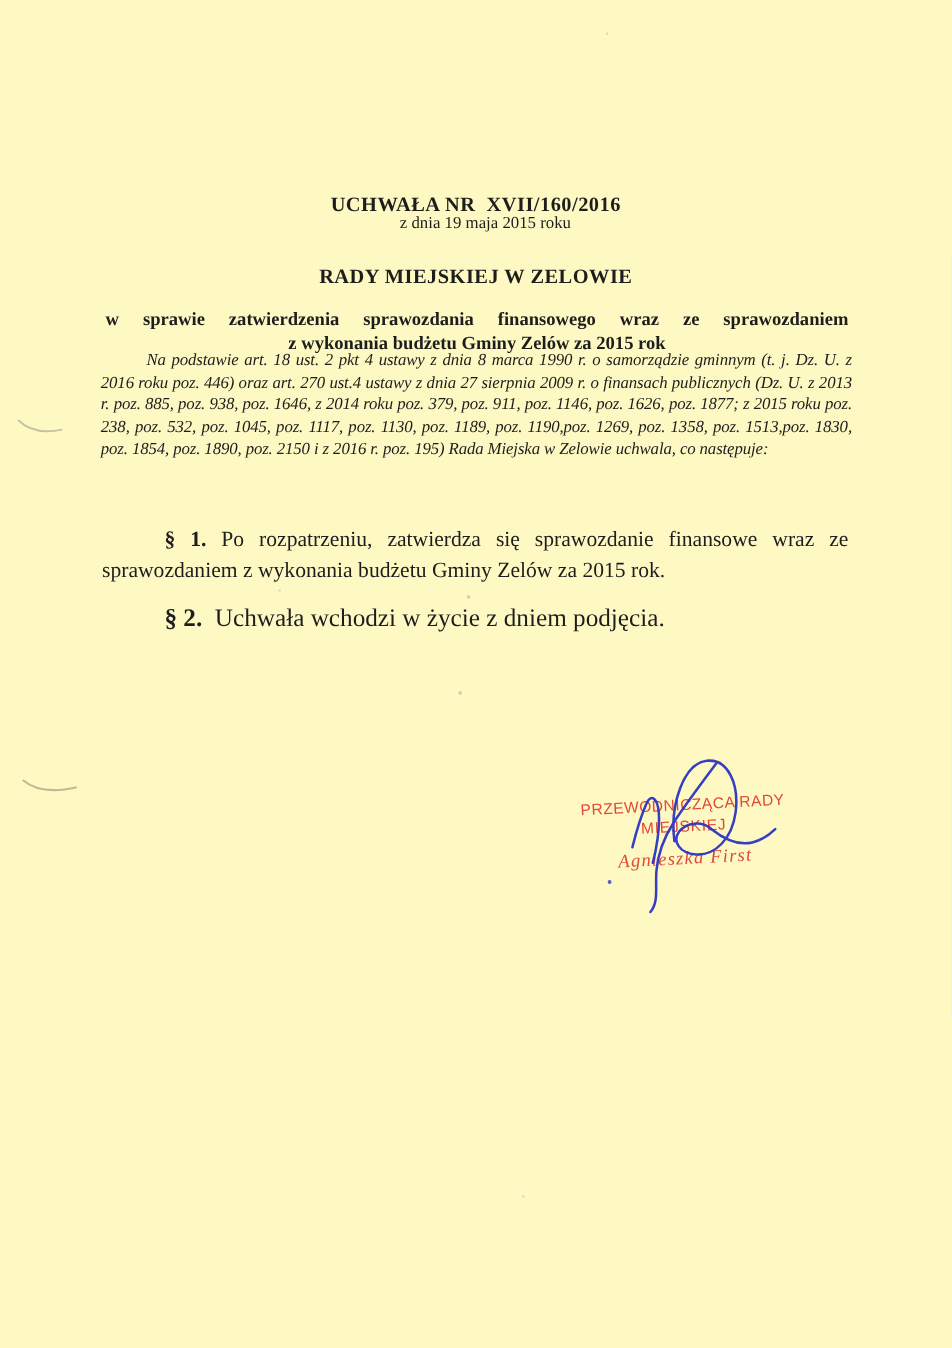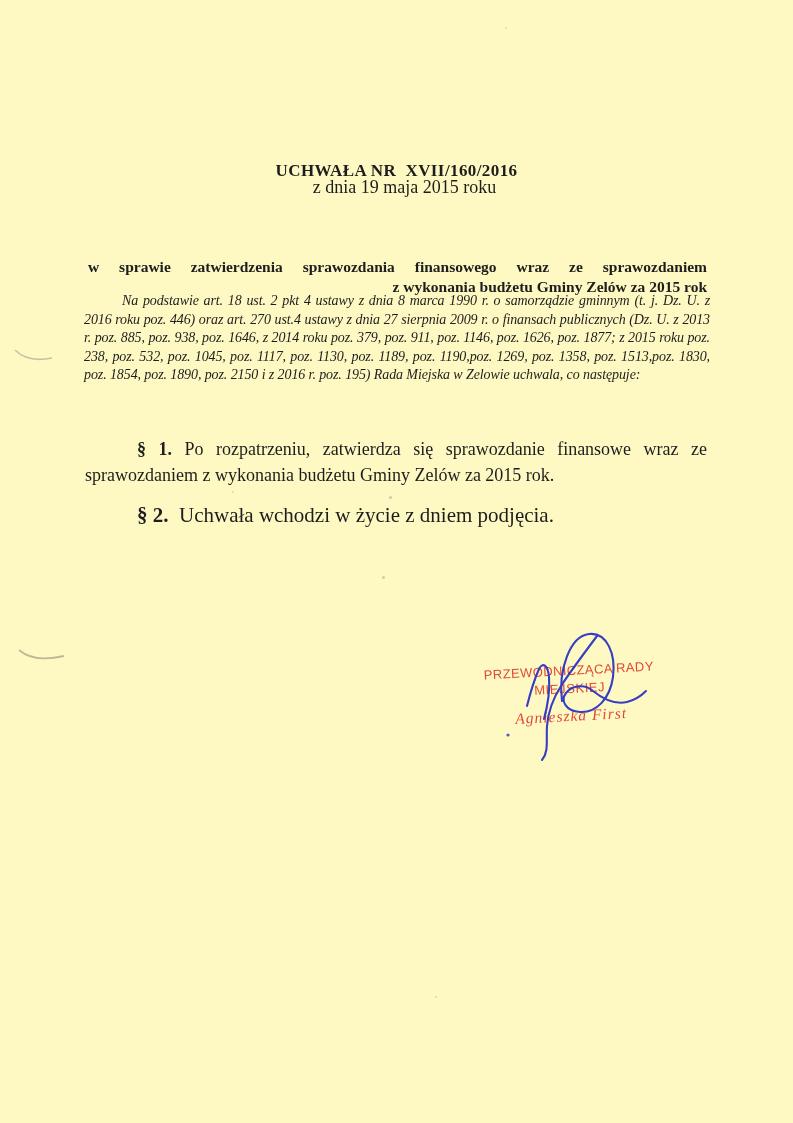--- a/index.html
+++ b/index.html
@@ -15,28 +15,28 @@
   .abs { position:absolute; }
   .center { text-align:center; }
   .title-block {
     left:0; right:0; top:121px;
     font-weight:bold; font-size:17px; line-height:20px;
     letter-spacing:0.4px;
     white-space:pre;
   }
   .date-line {
     left:16px; right:0; top:177px;
-    font-size:18px; line-height:20px;
+    font-size:14px; line-height:20px;
   }
   .subject-block {
     left:88px; width:619px; top:234px;
     font-weight:bold; font-size:15.5px; line-height:20px;margin-top:23px;
   }
   .subject-l1 { text-align:justify; text-align-last:justify; }
-  .subject-l2 { text-align:right; }
+  .subject-l2 { text-align:center; }
   .preamble {
     left:84px; width:626px; top:292px;
     font-size:14px; line-height:18.6px;
     text-align:justify;
     text-indent:38px;
     letter-spacing:-0.1px;
     font-style:italic;
   }
   .section1 {
     left:85px; width:622px; top:436px;
@@ -75,20 +75,21 @@
   }
   .speck.tiny { width:2px; height:2px; opacity:0.5; }
 </style>
 </head>
 <body>
 
 <div class="page">
 
   <div class="abs title-block center">
     <div>UCHWAŁA NR  XVII/160/2016</div>
+    <div>RADY MIEJSKIEJ W ZELOWIE</div>
   </div>
 
   <div class="abs date-line center">z dnia 19 maja 2015 roku</div>
 
   <div class="abs subject-block">
     <div class="subject-l1">w sprawie zatwierdzenia sprawozdania finansowego wraz ze sprawozdaniem</div>
     <div class="subject-l2">z wykonania budżetu Gminy Zelów za 2015 rok</div>
   </div>
 
   <div class="abs preamble">Na podstawie art. 18 ust. 2 pkt 4 ustawy z dnia 8 marca 1990 r. o samorządzie gminnym (t. j. Dz. U. z 2016 roku poz. 446) oraz art. 270 ust.4 ustawy z dnia 27 sierpnia 2009 r. o finansach publicznych (Dz. U. z 2013 r. poz. 885, poz. 938, poz. 1646, z 2014 roku poz. 379, poz. 911, poz. 1146, poz. 1626, poz. 1877; z 2015 roku poz. 238, poz. 532, poz. 1045, poz. 1117, poz. 1130, poz. 1189, poz. 1190,poz. 1269, poz. 1358, poz. 1513,poz. 1830, poz. 1854, poz. 1890, poz. 2150 i z 2016 r. poz. 195) Rada Miejska w Zelowie uchwala, co następuje:</div>

